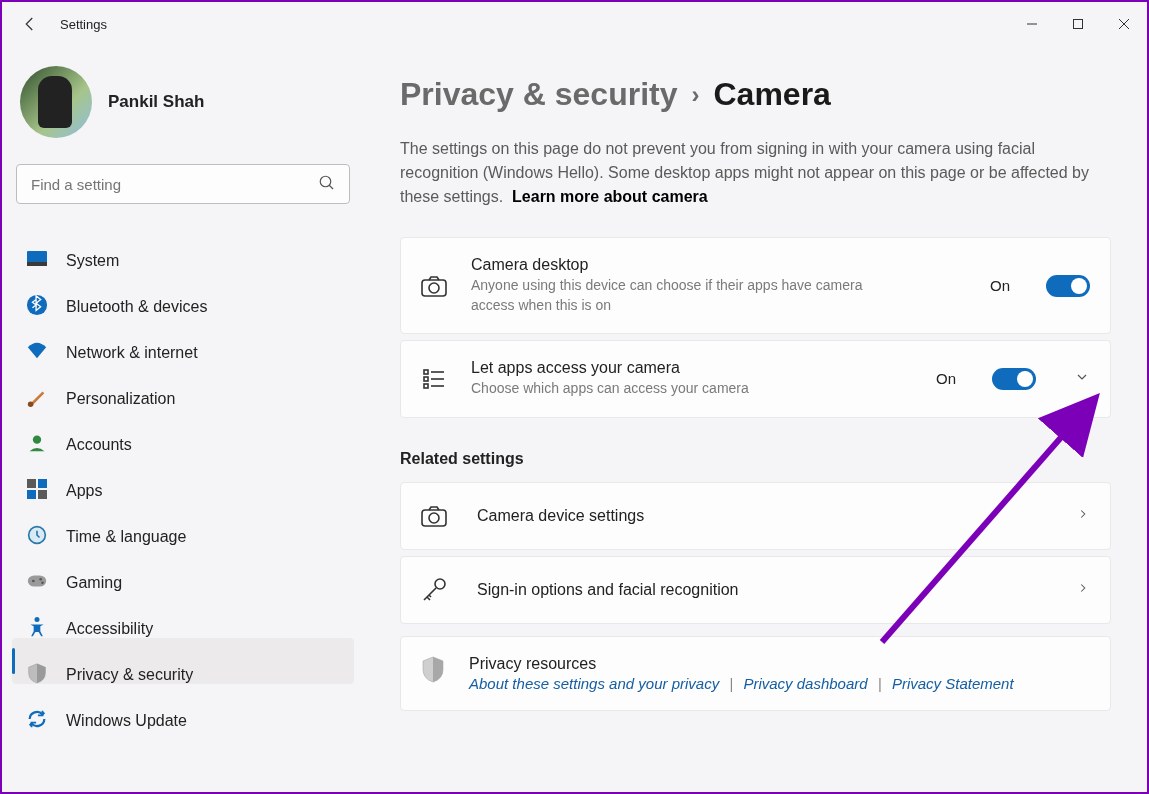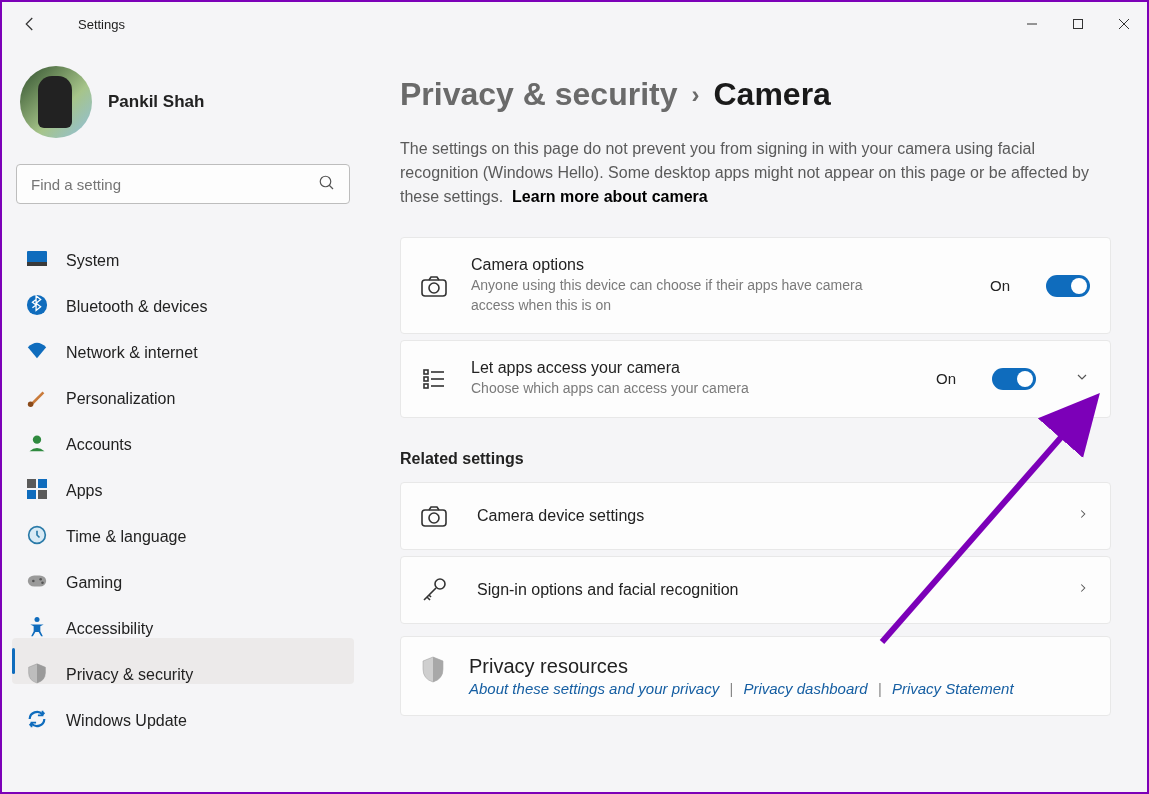--- a/index.html
+++ b/index.html
@@ -1,21 +1,21 @@
 <!DOCTYPE html>
 <html><head>
 <meta charset="utf-8">
 <style>
   * { box-sizing: border-box; margin: 0; padding: 0; font-family: "Segoe UI", -apple-system, Arial, sans-serif; }
   html, body { width: 1149px; height: 794px; overflow: hidden; }
   body { background: #f5f5f7; border: 2px solid #7c00b8; position: relative; }
 
   .titlebar { height: 44px; display: flex; align-items: center; padding: 0 16px; }
   .titlebar .back { width: 24px; height: 24px; display: flex; align-items: center; justify-content: center; cursor: pointer; }
-  .titlebar .title { margin-left: 36px; font-size: 13px; color: #222; }
+  .titlebar .title { margin-left: 18px; font-size: 13px; color: #222; }
   .window-controls { position: absolute; top: 0; right: 0; height: 44px; display: flex; }
   .window-controls .ctrl { width: 46px; height: 44px; display: flex; align-items: center; justify-content: center; cursor: pointer; }
 
   .layout { display: flex; height: calc(100% - 44px); }
   .sidebar { width: 362px; padding: 0 10px; display: flex; flex-direction: column; }
   .profile { display: flex; align-items: center; padding: 20px 8px 26px 8px; gap: 16px; }
   .avatar { width: 72px; height: 72px; border-radius: 50%; background: linear-gradient(135deg,#2e4d2e 0%, #6b8a5a 30%, #a6c48a 60%, #8fbfe0 100%); position: relative; overflow: hidden; }
   .avatar::after { content:""; position:absolute; left:18px; top:10px; width:34px; height:52px; background:#222; border-radius:14px 14px 6px 6px; }
   .profile-name { font-size: 17px; font-weight: 600; color: #222; }
 
@@ -45,21 +45,21 @@
   .card .toggle-label { font-size: 15px; color: #222; margin-right: 12px; }
   .toggle { width: 44px; height: 22px; border-radius: 11px; background: #0f6cbd; position: relative; cursor: pointer; }
   .toggle::after { content: ""; position: absolute; right: 3px; top: 3px; width: 16px; height: 16px; background: #fff; border-radius: 50%; }
   .card .chevron { margin-left: 14px; cursor: pointer; }
 
   .section-heading { font-size: 16px; font-weight: 600; color: #222; margin: 32px 0 14px 0; }
   .link-card { background: #fdfdfd; border: 1px solid #e8e8e8; border-radius: 4px; padding: 20px; display: flex; align-items: center; gap: 30px; margin-bottom: 6px; cursor: pointer; }
   .link-card .card-icon { width: 26px; height: 26px; display:flex; align-items:center; justify-content:center; }
   .link-card .card-title { flex: 1; font-size: 16px; color: #222; }
   .resource-card { background: #fdfdfd; border: 1px solid #e8e8e8; border-radius: 4px; padding: 18px 20px; display: flex; align-items: flex-start; gap: 24px; }
-  .resource-card .card-title { font-size: 20px; color: #222; margin-bottom: 2px; }
+  .resource-card .card-title { font-size: 16px; color: #222; margin-bottom: 2px; }
   .resource-links { font-size: 15px; color: #155ea2; font-style: italic; }
   .resource-links .sep { color: #888; margin: 0 6px; }
   .resource-links a { color: #155ea2; text-decoration: none; cursor: pointer; }
 
   
   .arrow-annot { position: absolute; pointer-events: none; }
 </style>
 </head>
 <body>
 
@@ -226,21 +226,21 @@
 
     <div class="card">
       <span class="card-icon">
         <svg width="26" height="22" viewBox="0 0 26 22" fill="none" stroke="#333" stroke-width="1.6">
             <rect x="1" y="5" width="24" height="16" rx="3"></rect>
             <path d="M8 5l2-3h6l2 3"></path>
             <circle cx="13" cy="13" r="5"></circle>
           </svg>
       </span>
       <div class="card-body">
-        <div class="card-title">Camera options</div>
+        <div class="card-title">Camera desktop</div>
         <div class="card-sub">Anyone using this device can choose if their apps have camera access when this is on</div>
       </div>
       <span class="toggle-label">On</span>
       <div class="toggle"></div>
     </div>
 
     <div class="card">
       <span class="card-icon">
         <svg width="22" height="20" viewBox="0 0 22 20" fill="none" stroke="#333" stroke-width="1.6">
             <rect x="1" y="1" width="4" height="4"></rect>

